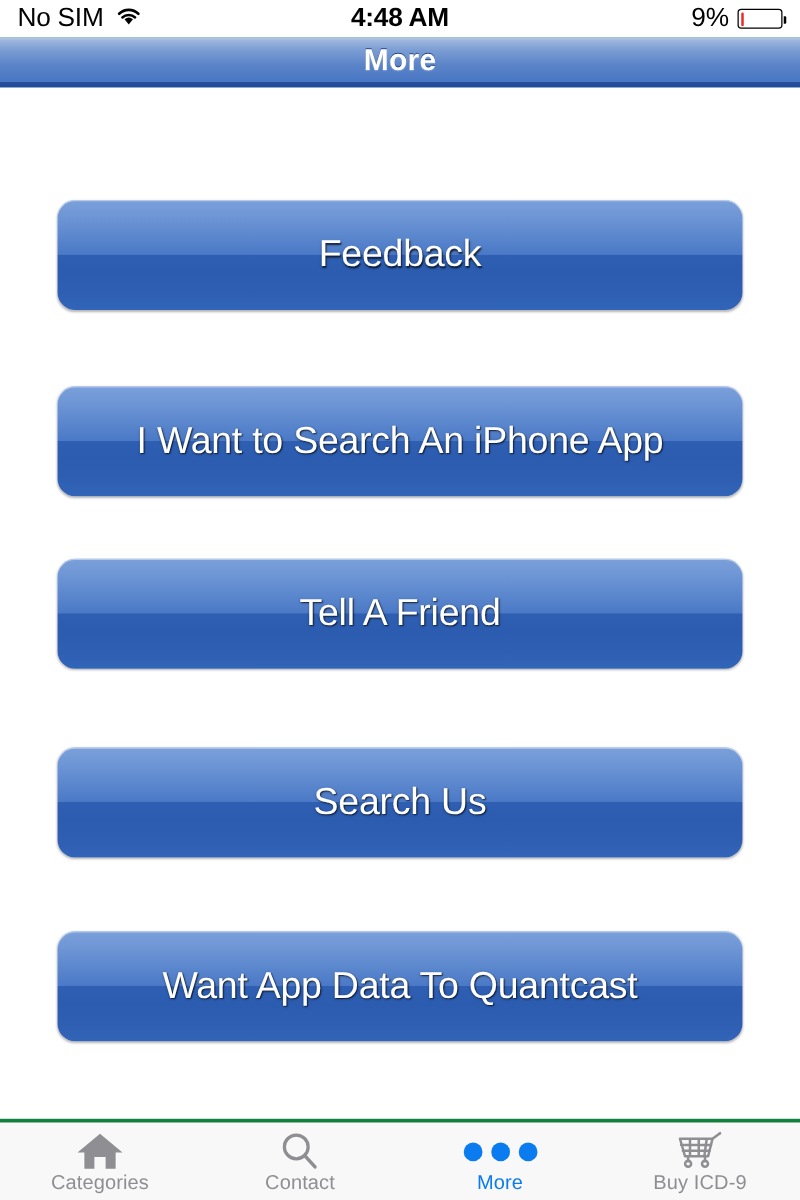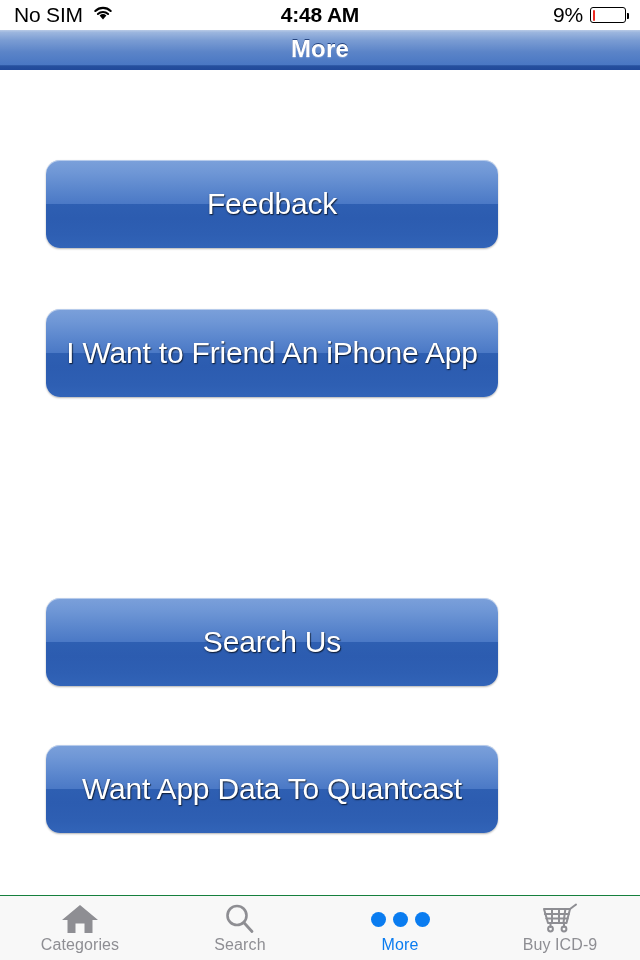--- a/index.html
+++ b/index.html
@@ -66,21 +66,21 @@
     text-shadow:0 -1px 0 rgba(20,50,110,0.85), 0 1px 1px rgba(255,255,255,0.25);
     letter-spacing:0.2px;
   }
 
   
   #content {
     flex:1 1 auto; position:relative; background:#ffffff;
   }
   .btn {
     position:absolute;
-    left:46px; width:452px; height:88px;
+    left:46px; width:548px; height:88px;
     border-radius:14px;
     background:linear-gradient(to bottom,
        #7ba0da 0%, #6f97d6 14%, #5a86cd 34%, #4b79c6 49.5%,
        #2e5fb2 50%, #2c5cb0 66%, #2e5fb3 86%, #3264b8 100%);
     box-shadow:
        inset 0 1px 0 rgba(255,255,255,0.45),
        0 1px 2px rgba(0,0,0,0.30);
     display:flex; align-items:center; justify-content:center;
     cursor:pointer;
     border:none;
@@ -90,21 +90,21 @@
     font-size:30px; color:#ffffff;
     text-shadow:1px 1px 1px rgba(0,0,0,0.55), 0 1px 2px rgba(0,0,0,0.35);
     white-space:nowrap; letter-spacing:-0.2px;
     font-family:"Liberation Sans", sans-serif;
   }
 
   
   #tab-bar {
     flex:0 0 65px; height:65px;
     background:#f8f8f8;
-    border-top:1px solid #15803d;
+    border-top:3px solid #15803d;
     display:flex; align-items:stretch;
   }
   .tab {
     flex:1 1 20%;
     display:flex; flex-direction:column;
     align-items:center; justify-content:flex-start;
     padding-top:5px;
     cursor:pointer;
   }
   .tab-ico {
@@ -149,23 +149,26 @@
     <span id="nav-title">More</span>
   </div>
 
   <div id="content">
 
     <div class="btn" style="top:90px">
       <span class="btn-label">Feedback</span>
     </div>
 
     <div class="btn" style="top:239px">
-      <span class="btn-label">I Want to Friend An iPhone App</span>
-    </div>
-
+      <span class="btn-label">I Want to Search An iPhone App</span>
+    </div>
+
+    <div class="btn" style="top:377px">
+      <span class="btn-label">Tell A Friend</span>
+    </div>
 
     <div class="btn" style="top:528px">
       <span class="btn-label">Search Us</span>
     </div>
 
     <div class="btn" style="top:675px">
       <span class="btn-label">Want App Data To Quantcast</span>
     </div>
 
   </div>
@@ -182,21 +185,21 @@
     </div>
 
 
     <div class="tab">
       <span class="tab-ico">
         <svg width="36" height="34" viewBox="0 0 36 34">
           <circle cx="15" cy="13.5" r="9.5" stroke="#8e8e93" stroke-width="2.6" fill="none"></circle>
           <line x1="21.8" y1="20.5" x2="30" y2="29.5" stroke="#8e8e93" stroke-width="2.8" stroke-linecap="round"></line>
         </svg>
       </span>
-      <span class="tab-label">Search</span>
+      <span class="tab-label">Contact</span>
     </div>
 
     <div class="tab selected">
       <span class="tab-ico">
         <span class="dots">
           <span class="dot"></span>
             <span class="dot"></span>
             <span class="dot"></span>
         </span>
       </span>

